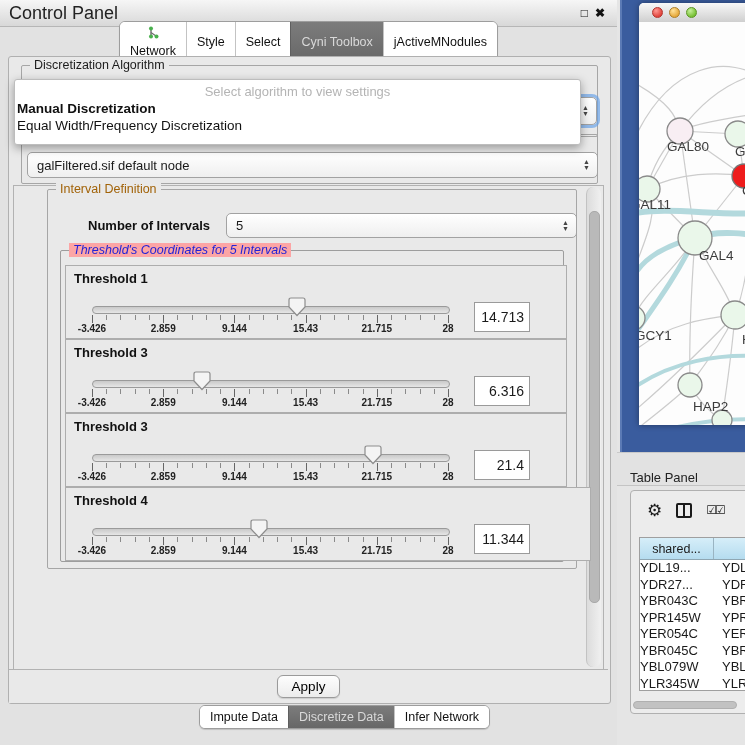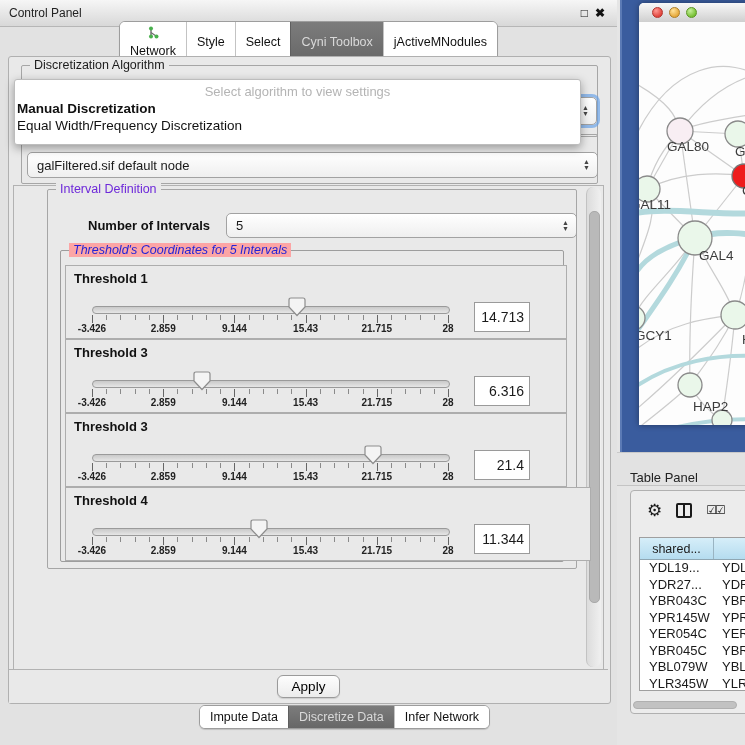--- a/index.html
+++ b/index.html
@@ -5,39 +5,39 @@
   html,body{margin:0;padding:0;}
   body{width:745px;height:745px;overflow:hidden;background:#e5e5e5;
        font-family:"Liberation Sans", sans-serif; color:#1a1a1a;}
   .root{position:relative;width:745px;height:745px;overflow:hidden;}
 
   
   .left-panel{position:absolute;left:0;top:0;width:617px;height:745px;background:#e2e2e2;}
   .titlebar{position:absolute;left:0;top:0;width:617px;height:26px;
     background:linear-gradient(#f6f6f6,#d8d8d8);border-bottom:1px solid #b6b6b6;
     display:flex;align-items:center;}
-  .titlebar .title{font-size:12px;color:#222;margin-left:9px;}
+  .titlebar .title{font-size:18px;color:#222;margin-left:9px;}
   .titlebar .winbtns{position:absolute;right:12px;top:0;height:26px;display:flex;align-items:center;gap:7px;}
   .winbtn{font-size:12px;color:#111;line-height:1;cursor:default;}
 
   .tabrow{position:absolute;left:0;top:27px;width:617px;height:29px;display:flex;justify-content:center;align-items:center;}
   .tabset{display:flex;border:1px solid #9d9d9d;border-radius:6px;overflow:hidden;background:#fff;
           box-shadow:0 1px 1px rgba(0,0,0,.15);}
   .tab{font-size:12.5px;padding:4px 10px;background:#fff;color:#111;display:flex;align-items:center;gap:5px;
        border-left:1px solid #c3c3c3;white-space:nowrap;}
   .tab:first-child{border-left:none;flex-direction:column;}
   .tab.sel{background:linear-gradient(#7c7c7c,#676767);color:#d9d9d9;border-left-color:#5f5f5f;}
   .net-ico{width:13px;height:13px;display:inline-block;}
 
   .content-panel{position:absolute;left:8px;top:56px;width:601px;height:646px;
     background:#e9e9e9;border:1px solid #b0b0b0;border-radius:3px;}
 
   .grp{position:absolute;border:1px solid #a6a6a6;border-radius:2px;}
   .grp-ttl{position:absolute;top:-8px;left:8px;background:#e9e9e9;padding:0 4px;font-size:12.5px;line-height:14px;}
-  .t-black{color:#1c1c1c;} .t-green{color:#6d28d9;} .t-blue{color:#2323d6;}
+  .t-black{color:#1c1c1c;} .t-green{color:#a16207;} .t-blue{color:#2323d6;}
 
   .combo{position:absolute;background:linear-gradient(#ffffff,#efefef);border:1px solid #a2a2a2;
     border-radius:5px;font-size:13px;display:flex;align-items:center;padding-left:9px;
     box-shadow:inset 0 1px 0 #fff;}
   .combo .arrows{position:absolute;right:7px;top:50%;transform:translateY(-50%);
     font-size:7px;line-height:6px;color:#444;text-align:center;}
   .focusring{box-shadow:0 0 0 3px rgba(98,160,234,.65);}
 
   .popup{position:absolute;background:#fff;border:1px solid #bdbdbd;border-radius:3px;
     box-shadow:0 3px 10px rgba(0,0,0,.35);z-index:10;padding:2px 0 10px 0;}
@@ -102,21 +102,21 @@
   .gear{font-size:17px;color:#1a1a1a;line-height:1;}
   .split-ico{width:16px;height:15px;border:2px solid #1a1a1a;border-radius:2px;position:relative;box-sizing:border-box;}
   .split-ico:before{content:"";position:absolute;left:5px;top:0;width:2px;height:100%;background:#1a1a1a;}
   .checks{font-size:12px;color:#222;letter-spacing:-2px;white-space:nowrap;}
   .tp-table{position:absolute;left:8px;top:46px;width:160px;height:152px;overflow:hidden;background:#fff;border:1px solid #9f9f9f;}
   .tp-head{display:flex;height:21px;border-bottom:1px solid #8fa6b2;}
   .tp-head .hc{background:linear-gradient(#d6eef9,#b5dcef);border-right:1px solid #9ab4c2;
     font-size:12.5px;display:flex;align-items:center;justify-content:center;box-sizing:border-box;}
   .tp-rows{font-size:13px;}
   .tp-row{display:flex;height:16.5px;line-height:16.5px;}
-  .tp-row .c0{width:74px;padding-left:9px;box-sizing:border-box;white-space:nowrap;}
+  .tp-row .c0{width:74px;padding-left:0;box-sizing:border-box;white-space:nowrap;}
   .tp-row .c1{padding-left:8px;white-space:nowrap;}
   .tp-hscroll{position:absolute;left:1px;bottom:3px;width:118px;height:10px;background:#ededed;border-radius:5px;}
   .tp-hthumb{position:absolute;left:1px;top:1px;width:104px;height:8px;background:#c2c2c2;border-radius:4px;border:1px solid #b0b0b0;box-sizing:border-box;}
 
   svg text{font-family:"Liberation Sans",sans-serif;}
 </style>
 </head>
 <body>
 
 <div class="root">

